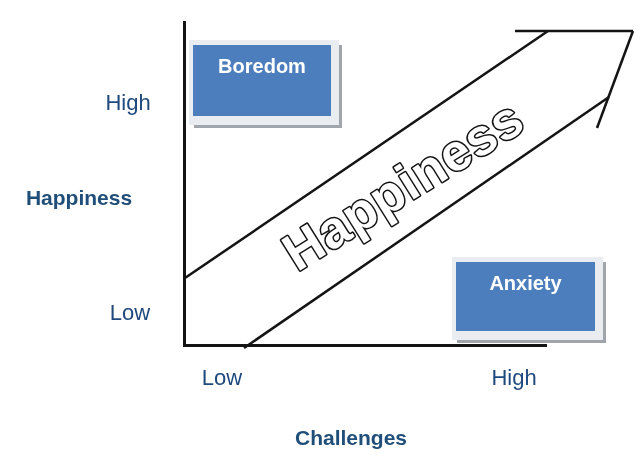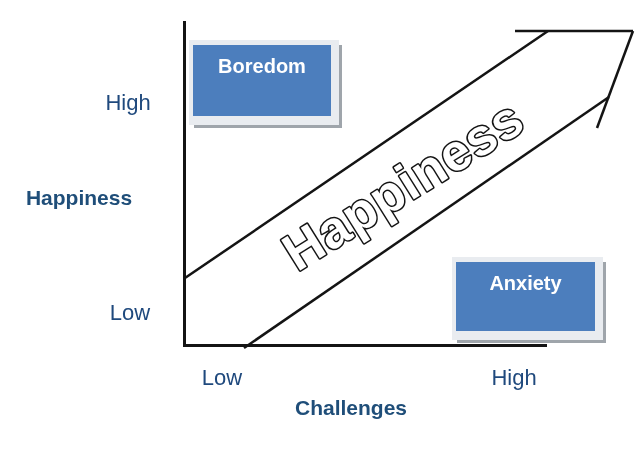--- a/index.html
+++ b/index.html
@@ -78,21 +78,21 @@
   .tick-x-high { left: 481px; top: 365px; }
   .axis-title {
     position: absolute;
     text-align: center;
     font-size: 21px;
     font-weight: bold;
     color: var(--title-blue, #1f4e79);
     line-height: 1.1;
   }
   .title-y { left: 4px;   top: 186px; width: 150px; }
-  .title-x { left: 284px; top: 396px; width: 134px; }
+  .title-x { left: 284px; top: 426px; width: 134px; }
 </style>
 </head>
 <body>
 
 <div class="canvas">
 
   <svg class="layer" width="640" height="453" viewBox="0 0 640 453">
     <line class="axis" x1="184.5" y1="21" x2="184.5" y2="347"></line>
     <line class="axis" x1="183" y1="345.5" x2="547" y2="345.5"></line>
 

